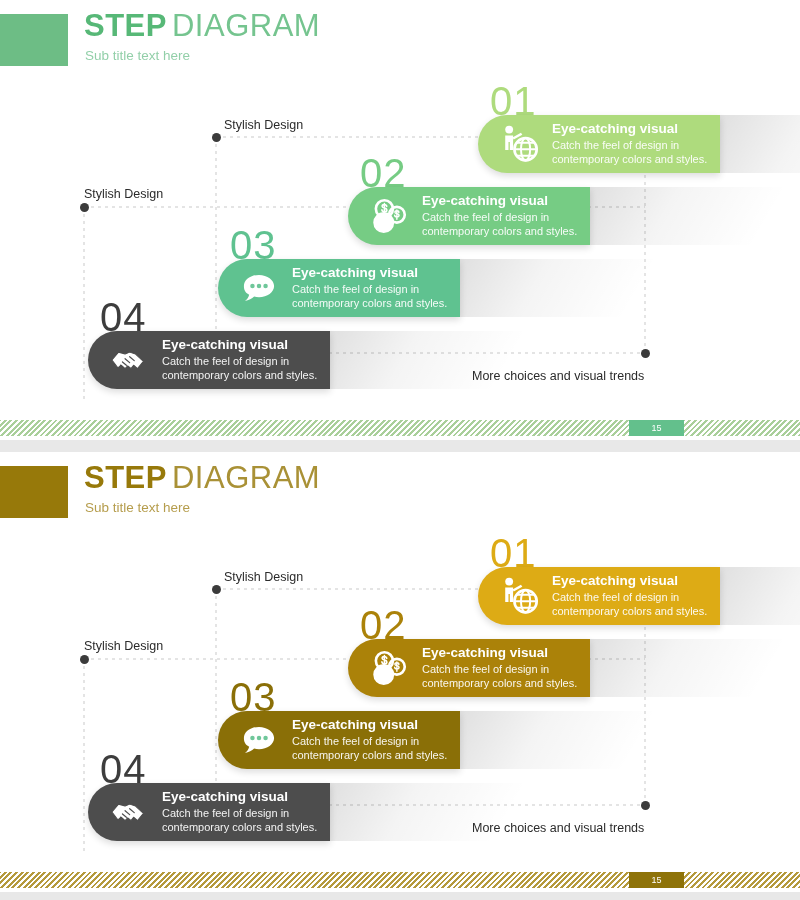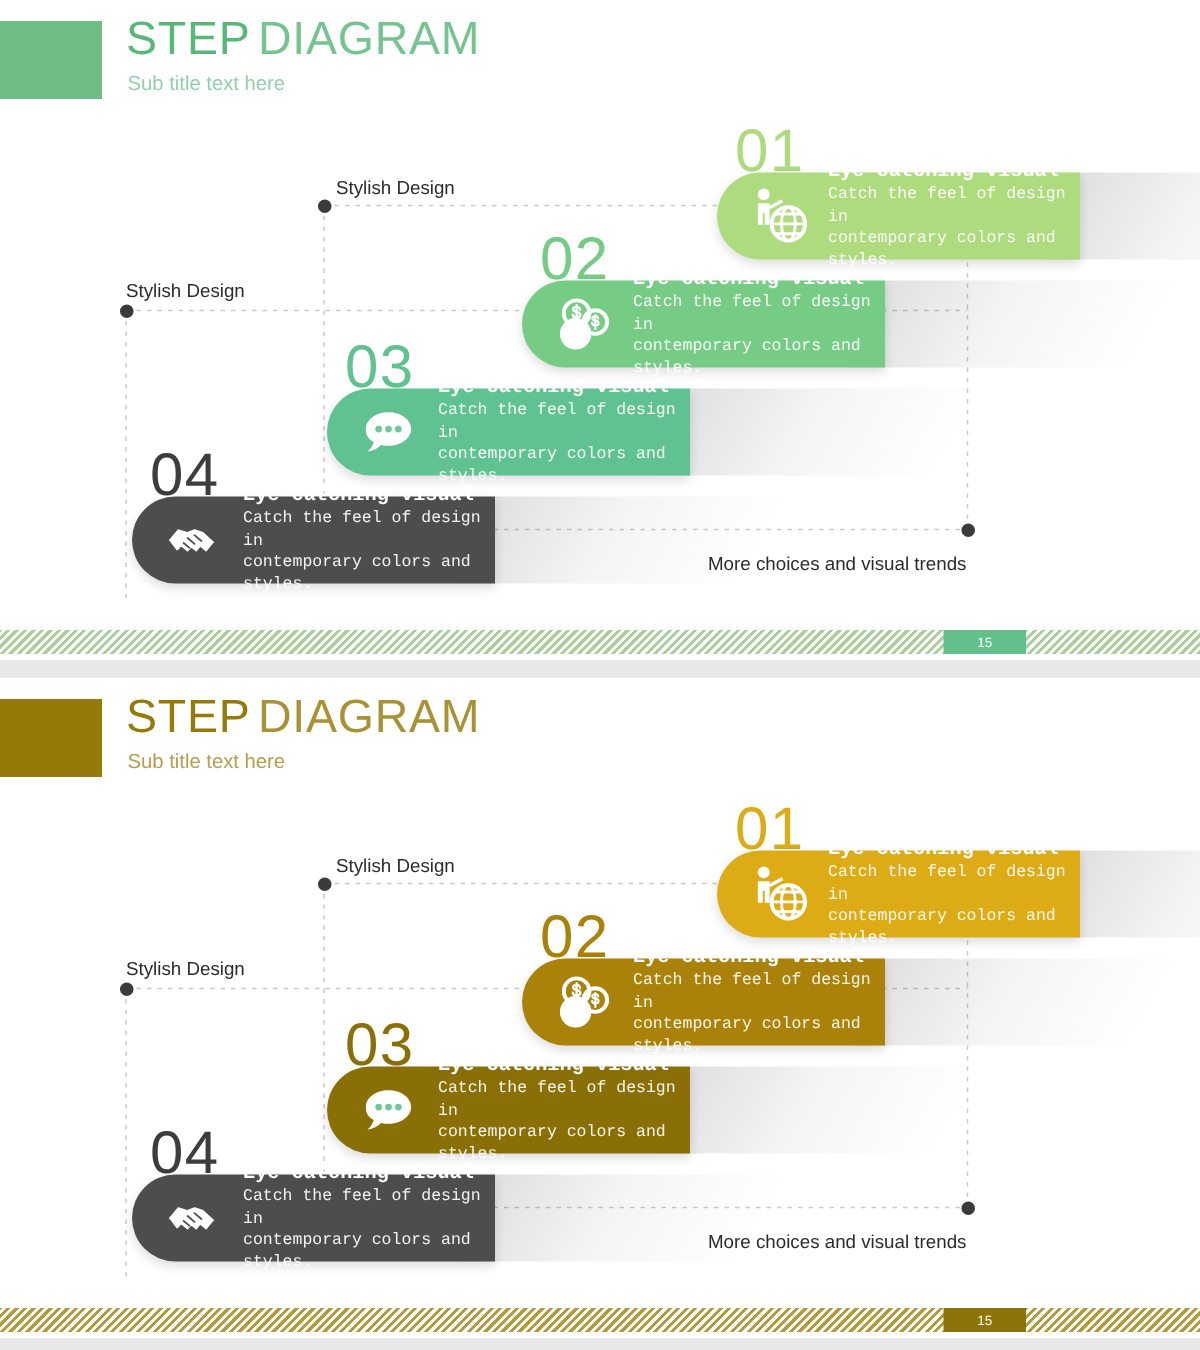--- a/index.html
+++ b/index.html
@@ -22,21 +22,21 @@
   
   .hdr-block {
     position:absolute; left:0; top:14px;
     width:68px; height:52px;
   }
   .hdr-title {
     position:absolute; left:84px; top:10px;
     font-size:31px; letter-spacing:.5px; line-height:1;
     white-space:nowrap;
   }
-  .hdr-title .w1 { font-weight:normal; }
+  .hdr-title .w1 { font-weight:bold; }
   .hdr-title .w2 { font-weight:300; opacity:.82; margin-left:5px; }
   .hdr-sub {
     position:absolute; left:85px; top:48px;
     font-size:13.5px; font-weight:normal; opacity:.85;
   }
 
   
   .graph { position:absolute; left:0; top:0; width:800px; height:440px; pointer-events:none; }
   .dot {
     position:absolute; width:9px; height:9px; border-radius:50%;
@@ -64,21 +64,21 @@
     transform:skewX(-22deg); transform-origin:left top;
     z-index:0;
   }
   .ico {
     position:relative; z-index:2;
     width:46px; height:46px; margin-left:18px;
     flex:0 0 46px;
     display:flex; align-items:center; justify-content:center;
   }
   .ico svg { width:42px; height:42px; display:block; }
-  .txt { position:relative; z-index:2; margin-left:10px; color:#ffffff;font-family:Liberation Mono, monospace; }
+  .txt { position:relative; z-index:2; margin-left:10px; color:#ffffff; }
   .txt .t1 { font-size:13.5px; font-weight:bold; line-height:1.25; }
   .txt .t2 { font-size:11px; line-height:1.32; opacity:.93; }
 
   
   .footline {
     position:absolute; left:0; width:684px; height:16px;
   }
   .stripes { position:absolute; left:0; top:0; width:800px; height:16px; }
   .pagebox {
     position:absolute; right:0; top:0; width:55px; height:16px;

